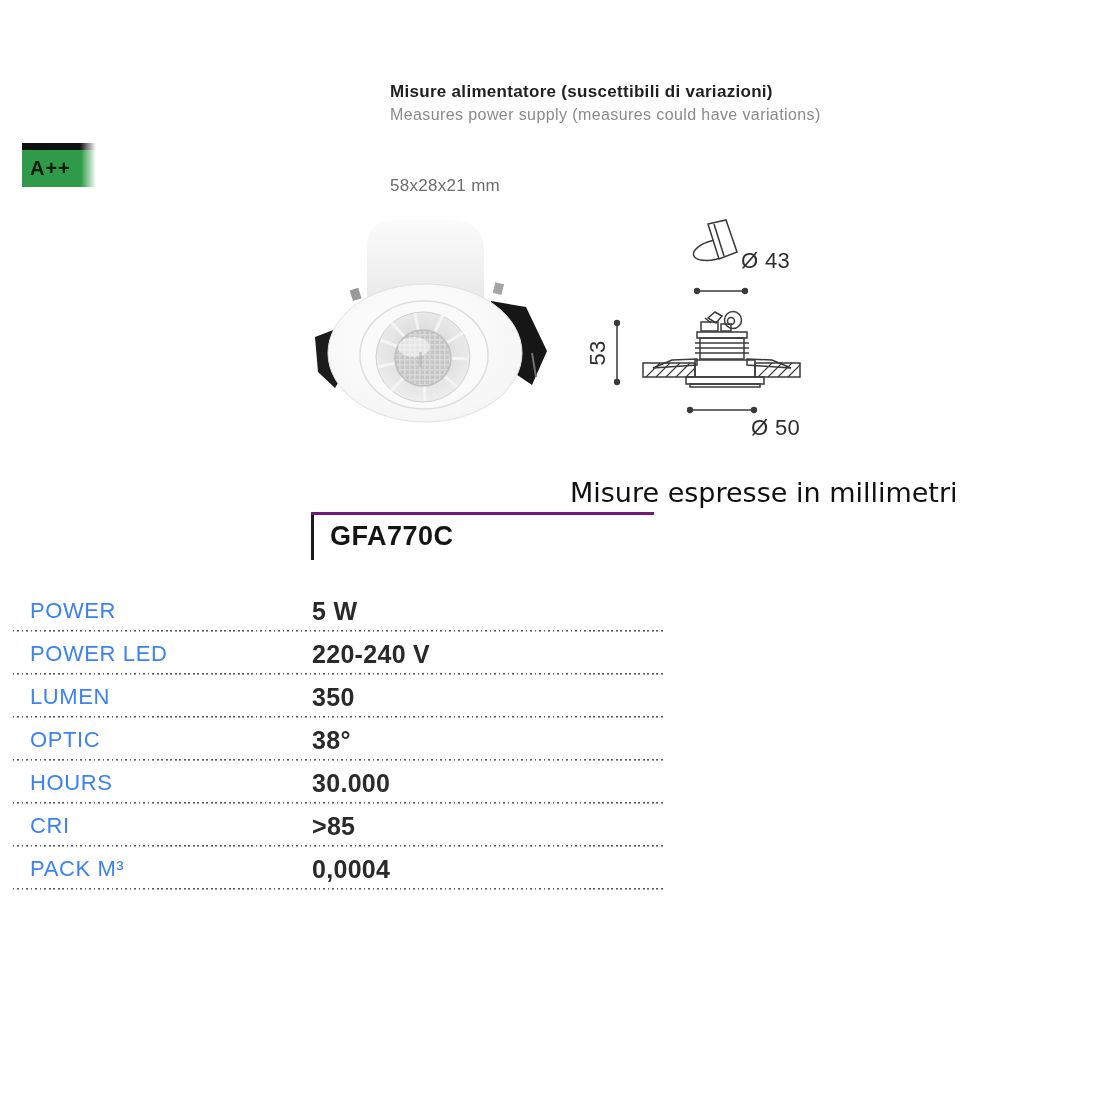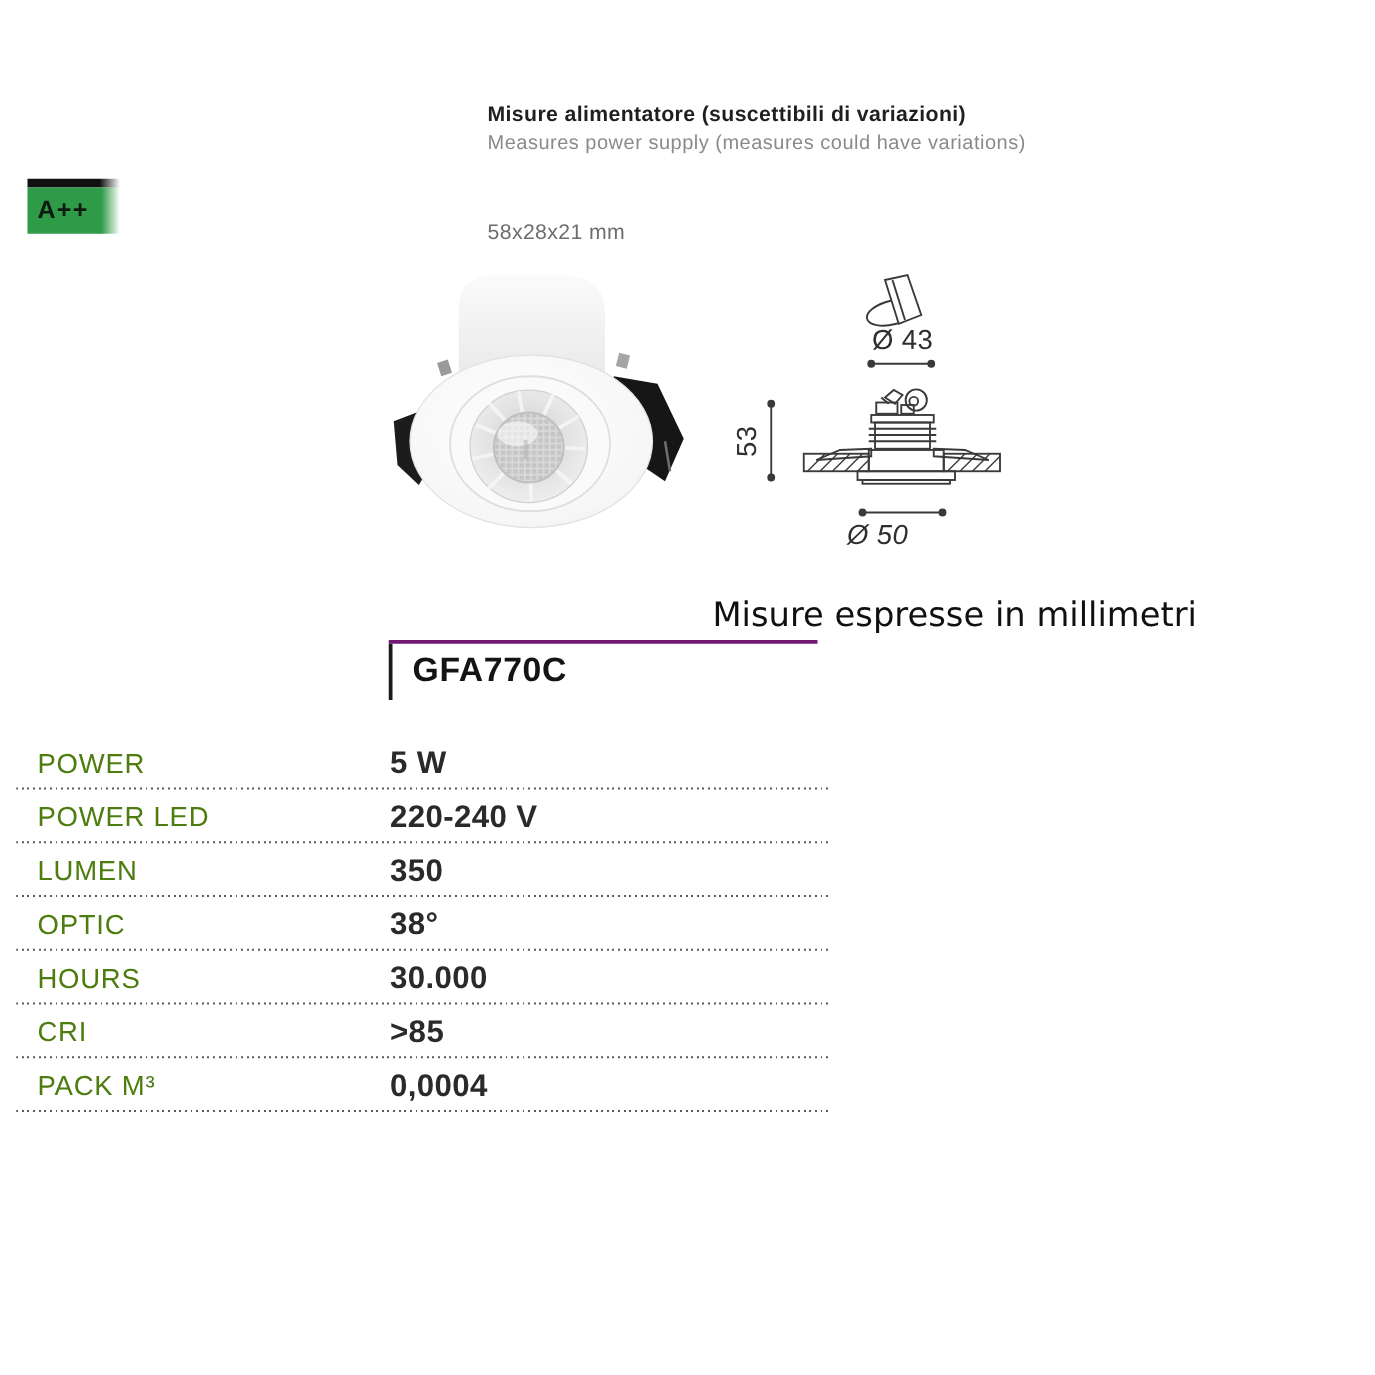--- a/index.html
+++ b/index.html
@@ -15,37 +15,37 @@
   .energy-badge{position:absolute;left:22px;top:143px;width:74px;height:44px;}
   .badge-bar{position:absolute;top:0;left:0;right:0;height:7px;
     background:linear-gradient(to right,#101010 78%,rgba(16,16,16,0));}
   .badge-body{position:absolute;top:7px;left:0;right:0;bottom:0;display:flex;align-items:center;
     background:linear-gradient(to right,#2f9b49 80%,rgba(47,155,73,.12));}
   .badge-label{font-size:20px;font-weight:bold;color:#0b1a0f;padding-left:8px;letter-spacing:1px;}
   
   .photo{position:absolute;left:295px;top:205px;width:280px;height:240px;}
   .drawing{position:absolute;left:580px;top:210px;width:250px;height:245px;}
   .dim{position:absolute;font-size:22px;color:#2e2e2e;letter-spacing:.3px;}
-  .dim-top{left:654px;top:259px;width:136px;text-align:center;}
+  .dim-top{left:654px;top:248px;width:136px;text-align:right;}
   .dim-height{left:574px;top:341px;width:46px;height:24px;text-align:center;transform:rotate(-90deg);}
-  .dim-bottom{left:634px;top:415px;width:136px;text-align:center;font-style:italic;}
+  .dim-bottom{left:664px;top:415px;width:136px;text-align:right;}
   .units-note{position:absolute;left:570px;top:477px;width:400px;text-align:left;
     font-size:27px;color:#101010;font-family:"DejaVu Sans", sans-serif;}
   
   .code-block{position:absolute;left:311px;top:512px;width:343px;border-top:3px solid #701a75;}
   .code-vline{position:absolute;left:0;top:0;width:0;height:45px;border-left:3px solid #1a1a1a;}
   .code-text{margin:6px 0 0 19px;font-size:27px;font-weight:bold;color:#141414;letter-spacing:.5px;}
   
   .spec-table{position:absolute;left:13px;top:589px;width:650px;}
   .spec-row{position:relative;height:43px;}
   .spec-row::after{content:"";position:absolute;left:0;right:0;bottom:0;height:2px;
     background:repeating-linear-gradient(to right,#5a5a5a 0 1.5px,transparent 1.5px 4.5px);
     background-size:100% 1.6px;background-repeat:no-repeat;background-position:bottom;}
   .spec-label{position:absolute;left:17px;top:50%;transform:translateY(-50%);
-    font-size:22px;color:#4d7c0f;letter-spacing:.6px;}
+    font-size:22px;color:#3b82f6;letter-spacing:.6px;}
   .spec-value{position:absolute;left:299px;top:50%;transform:translateY(-50%);
     font-size:25px;font-weight:bold;color:#2a2a2a;letter-spacing:.3px;}
 </style>
 </head>
 <body>
 
 <div class="page">
 
   <div class="header-it">Misure alimentatore (suscettibili di variazioni)</div>
   <div class="header-en">Measures power supply (measures could have variations)</div>

